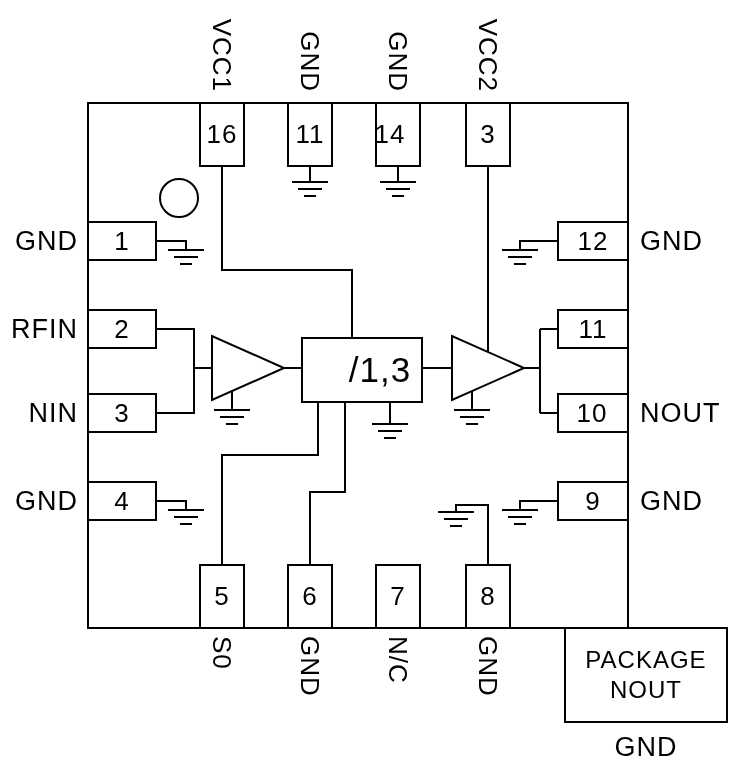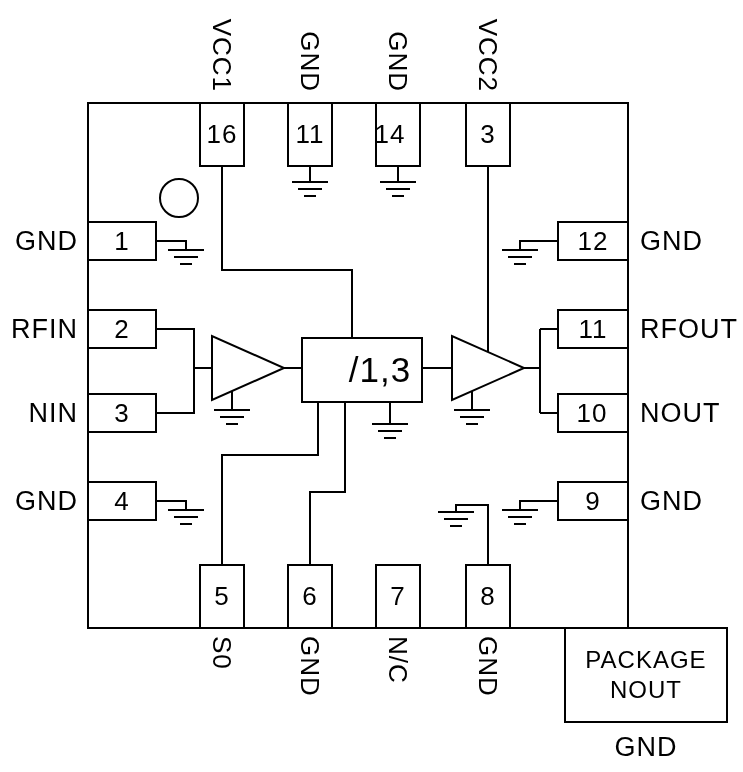--- a/index.html
+++ b/index.html
@@ -124,21 +124,20 @@
   <div class="num" style="left:558px;top:310px;width:70px;height:38px">11</div>
   <div class="num" style="left:558px;top:394px;width:68px;height:38px">10</div>
   <div class="num" style="left:558px;top:482px;width:70px;height:38px">9</div>
 
   <div class="hlabel hl-left" style="top:224px">GND</div>
   <div class="hlabel hl-left" style="top:312px">RFIN</div>
   <div class="hlabel hl-left" style="top:396px">NIN</div>
   <div class="hlabel hl-left" style="top:484px">GND</div>
 
   <div class="hlabel hl-right" style="top:224px">GND</div>
-  <div class="hlabel hl-right" style="top:312px">RFOUT</div>
   <div class="hlabel hl-right" style="top:396px">NOUT</div>
   <div class="hlabel hl-right" style="top:484px">GND</div>
 
   <div class="vlabel v-top" style="left:176px;top:31px">VCC1</div>
   <div class="vlabel v-top" style="left:264px;top:31px">GND</div>
   <div class="vlabel v-top" style="left:352px;top:31px">GND</div>
   <div class="vlabel v-top" style="left:442px;top:31px">VCC2</div>
 
   <div class="vlabel v-bottom" style="left:176px;top:667px">S0</div>
   <div class="vlabel v-bottom" style="left:264px;top:667px">GND</div>

